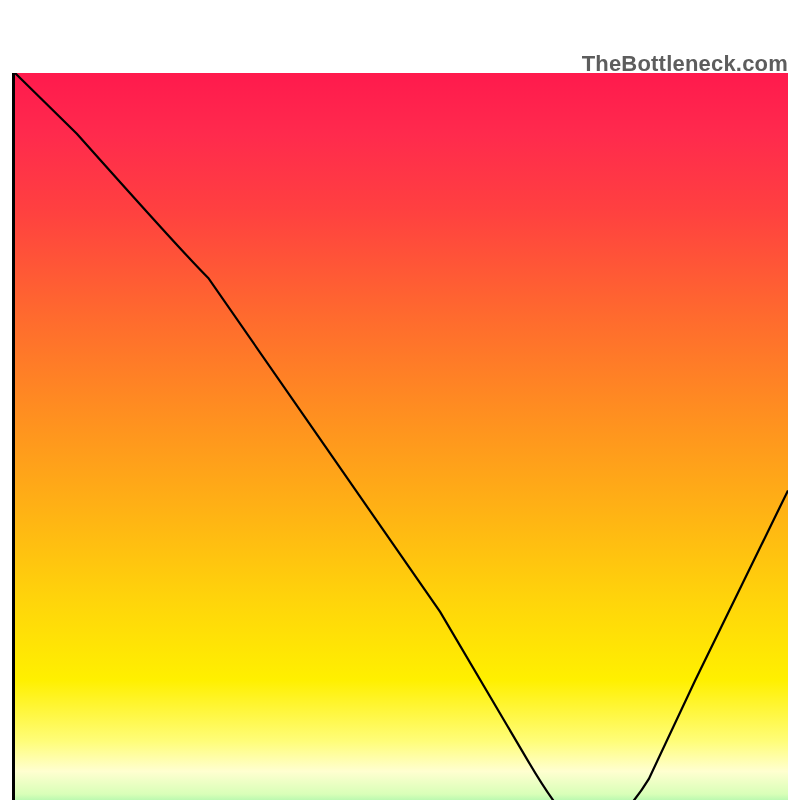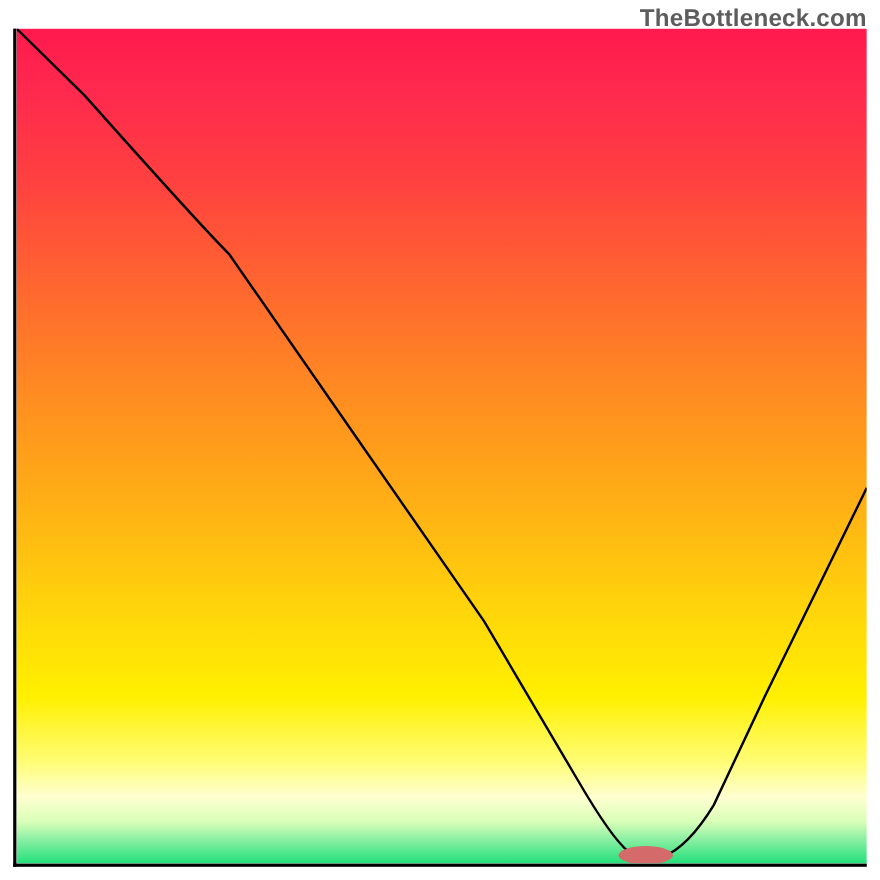--- a/index.html
+++ b/index.html
@@ -8,20 +8,21 @@
     width: 800px;
     height: 800px;
     overflow: hidden;
     background: #ffffff;
     font-family: Arial, Helvetica, sans-serif;
   }
   .canvas {
     position: relative;
     width: 800px;
     height: 752px;
+    margin-top: 47px;
   }
   .watermark {
     position: absolute;
     top: 4px;
     right: 12px;
     color: #5d5d5d;
     font-size: 22px;
     font-weight: 600;
     letter-spacing: 0.2px;
   }

